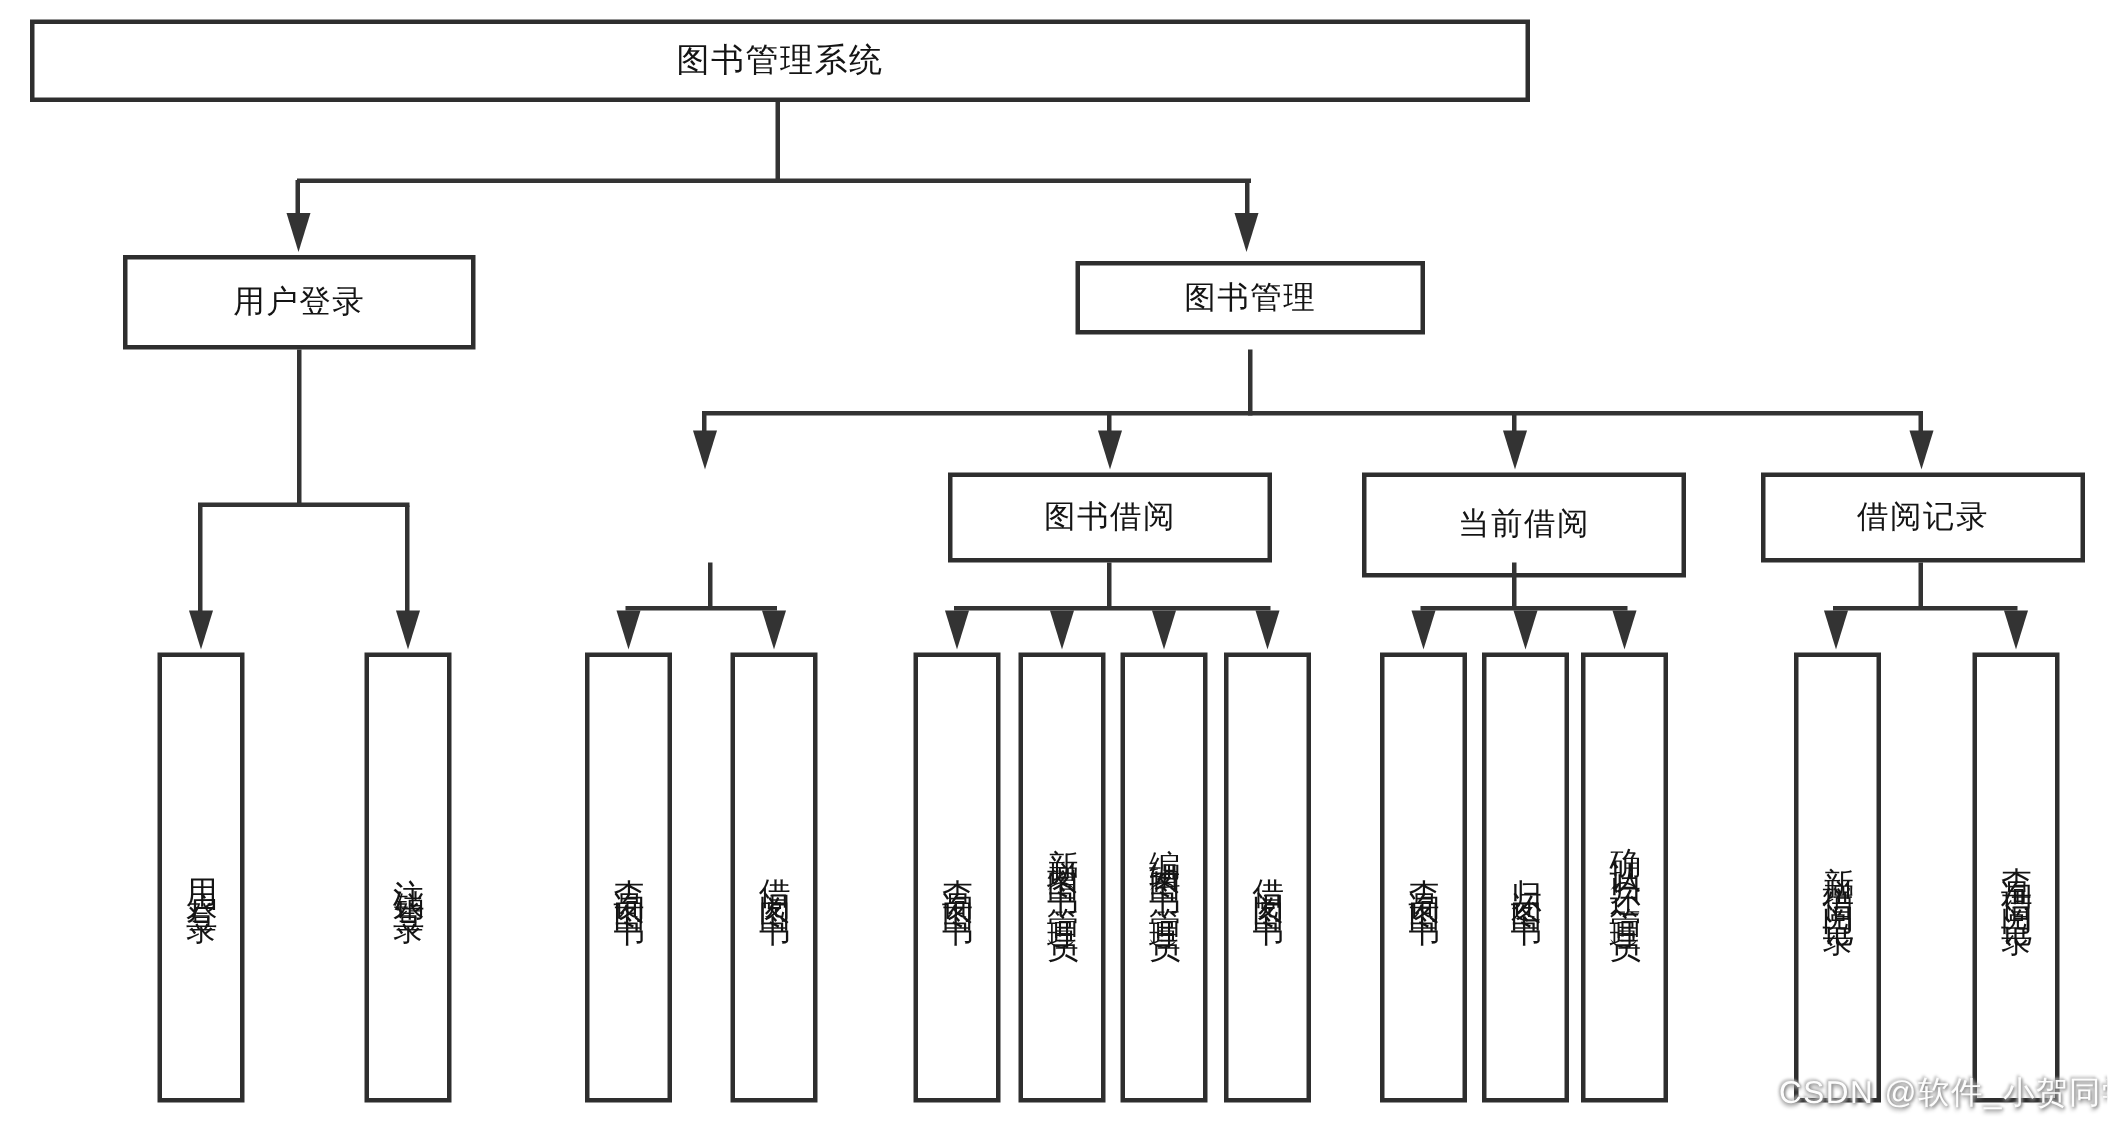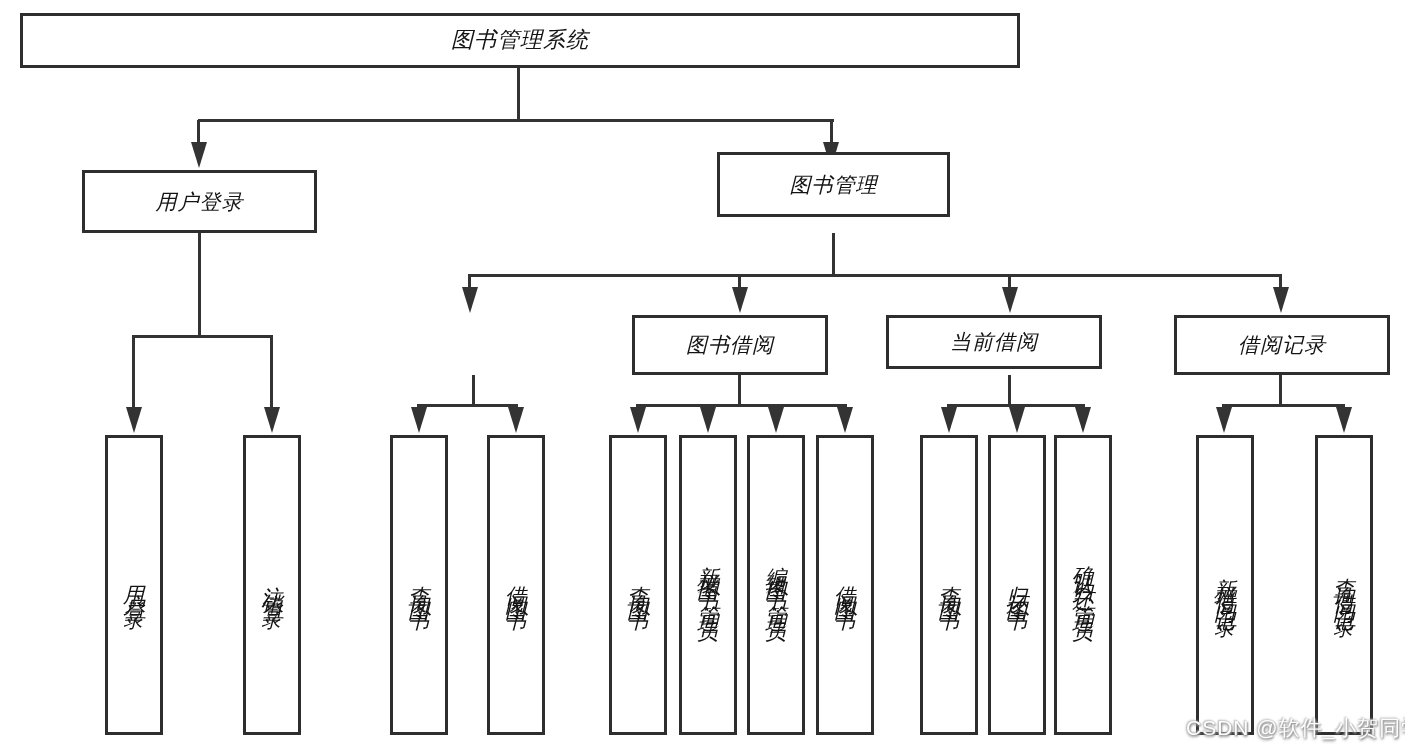--- a/index.html
+++ b/index.html
@@ -21,21 +21,20 @@
     border: 3px solid #2e2e2e;
     background: #ffffff;
     color: #141414;
     display: flex;
     align-items: center;
     justify-content: center;
     font-size: 21px;
     letter-spacing: 1px;
     text-align: left;
     line-height: 1.2;
-    font-style: italic;
   }
   .box.root { font-size: 22px; }
   .box.vbox {
     writing-mode: vertical-rl;
     letter-spacing: 8px;
     font-size: 21px;
     line-height: 1;
   }
   .hline {
     position: absolute;
@@ -74,42 +73,42 @@
   <div class="box root" style="left:20px; top:13px; width:1000px; height:55px;">图书管理系统</div>
 
   <div class="vline" style="left:517px; top:68px;  height:52px;"></div>
   <div class="hline" style="left:198px; top:119px; width:636px;"></div>
   <div class="vline" style="left:197px; top:120px; height:26px;"></div>
   <div class="arrow" style="left:191px; top:142px;"></div>
   <div class="vline" style="left:830px; top:120px; height:26px;"></div>
   <div class="arrow" style="left:823px; top:142px;"></div>
 
   <div class="box" style="left:82px; top:170px; width:235px; height:63px;">用户登录</div>
-  <div class="box" style="left:717px; top:152px; width:233px; height:65px;">图书管理</div>
+  <div class="box" style="left:717px; top:174px; width:233px; height:49px;">图书管理</div>
 
   <div class="vline" style="left:198px; top:233px; height:104px;"></div>
   <div class="hline" style="left:132px; top:335px; width:141px;"></div>
   <div class="vline" style="left:132px; top:337px; height:72px;"></div>
   <div class="arrow" style="left:126px; top:407px;"></div>
   <div class="vline" style="left:270px; top:337px; height:72px;"></div>
   <div class="arrow" style="left:264px; top:407px;"></div>
 
   <div class="vline" style="left:832px; top:233px; height:44px;"></div>
   <div class="hline" style="left:468px; top:274px; width:814px;"></div>
   <div class="vline" style="left:468px;  top:275px; height:16px;"></div>
   <div class="arrow" style="left:462px;  top:287px;"></div>
   <div class="vline" style="left:738px;  top:275px; height:16px;"></div>
   <div class="arrow" style="left:732px;  top:287px;"></div>
   <div class="vline" style="left:1008px; top:275px; height:16px;"></div>
   <div class="arrow" style="left:1002px; top:287px;"></div>
   <div class="vline" style="left:1279px; top:275px; height:16px;"></div>
   <div class="arrow" style="left:1273px; top:287px;"></div>
 
-  <div class="box" style="left:632px;  top:315px; width:196px; height:60px;">图书借阅</div>
-  <div class="box" style="left:886px;  top:315px; width:216px; height:54px;">当前借阅</div>
+  <div class="box" style="left:632px;  top:315px; width:216px; height:60px;">图书借阅</div>
+  <div class="box" style="left:908px;  top:315px; width:216px; height:70px;">当前借阅</div>
   <div class="box" style="left:1174px; top:315px; width:216px; height:60px;">借阅记录</div>
 
   <div class="vline" style="left:472px; top:375px; height:31px;"></div>
   <div class="hline" style="left:417px; top:404px; width:101px;"></div>
   <div class="arrow" style="left:411px; top:407px;"></div>
   <div class="arrow" style="left:508px; top:407px;"></div>
 
   <div class="vline" style="left:738px; top:375px; height:31px;"></div>
   <div class="hline" style="left:636px; top:404px; width:211px;"></div>
   <div class="arrow" style="left:630px; top:407px;"></div>

